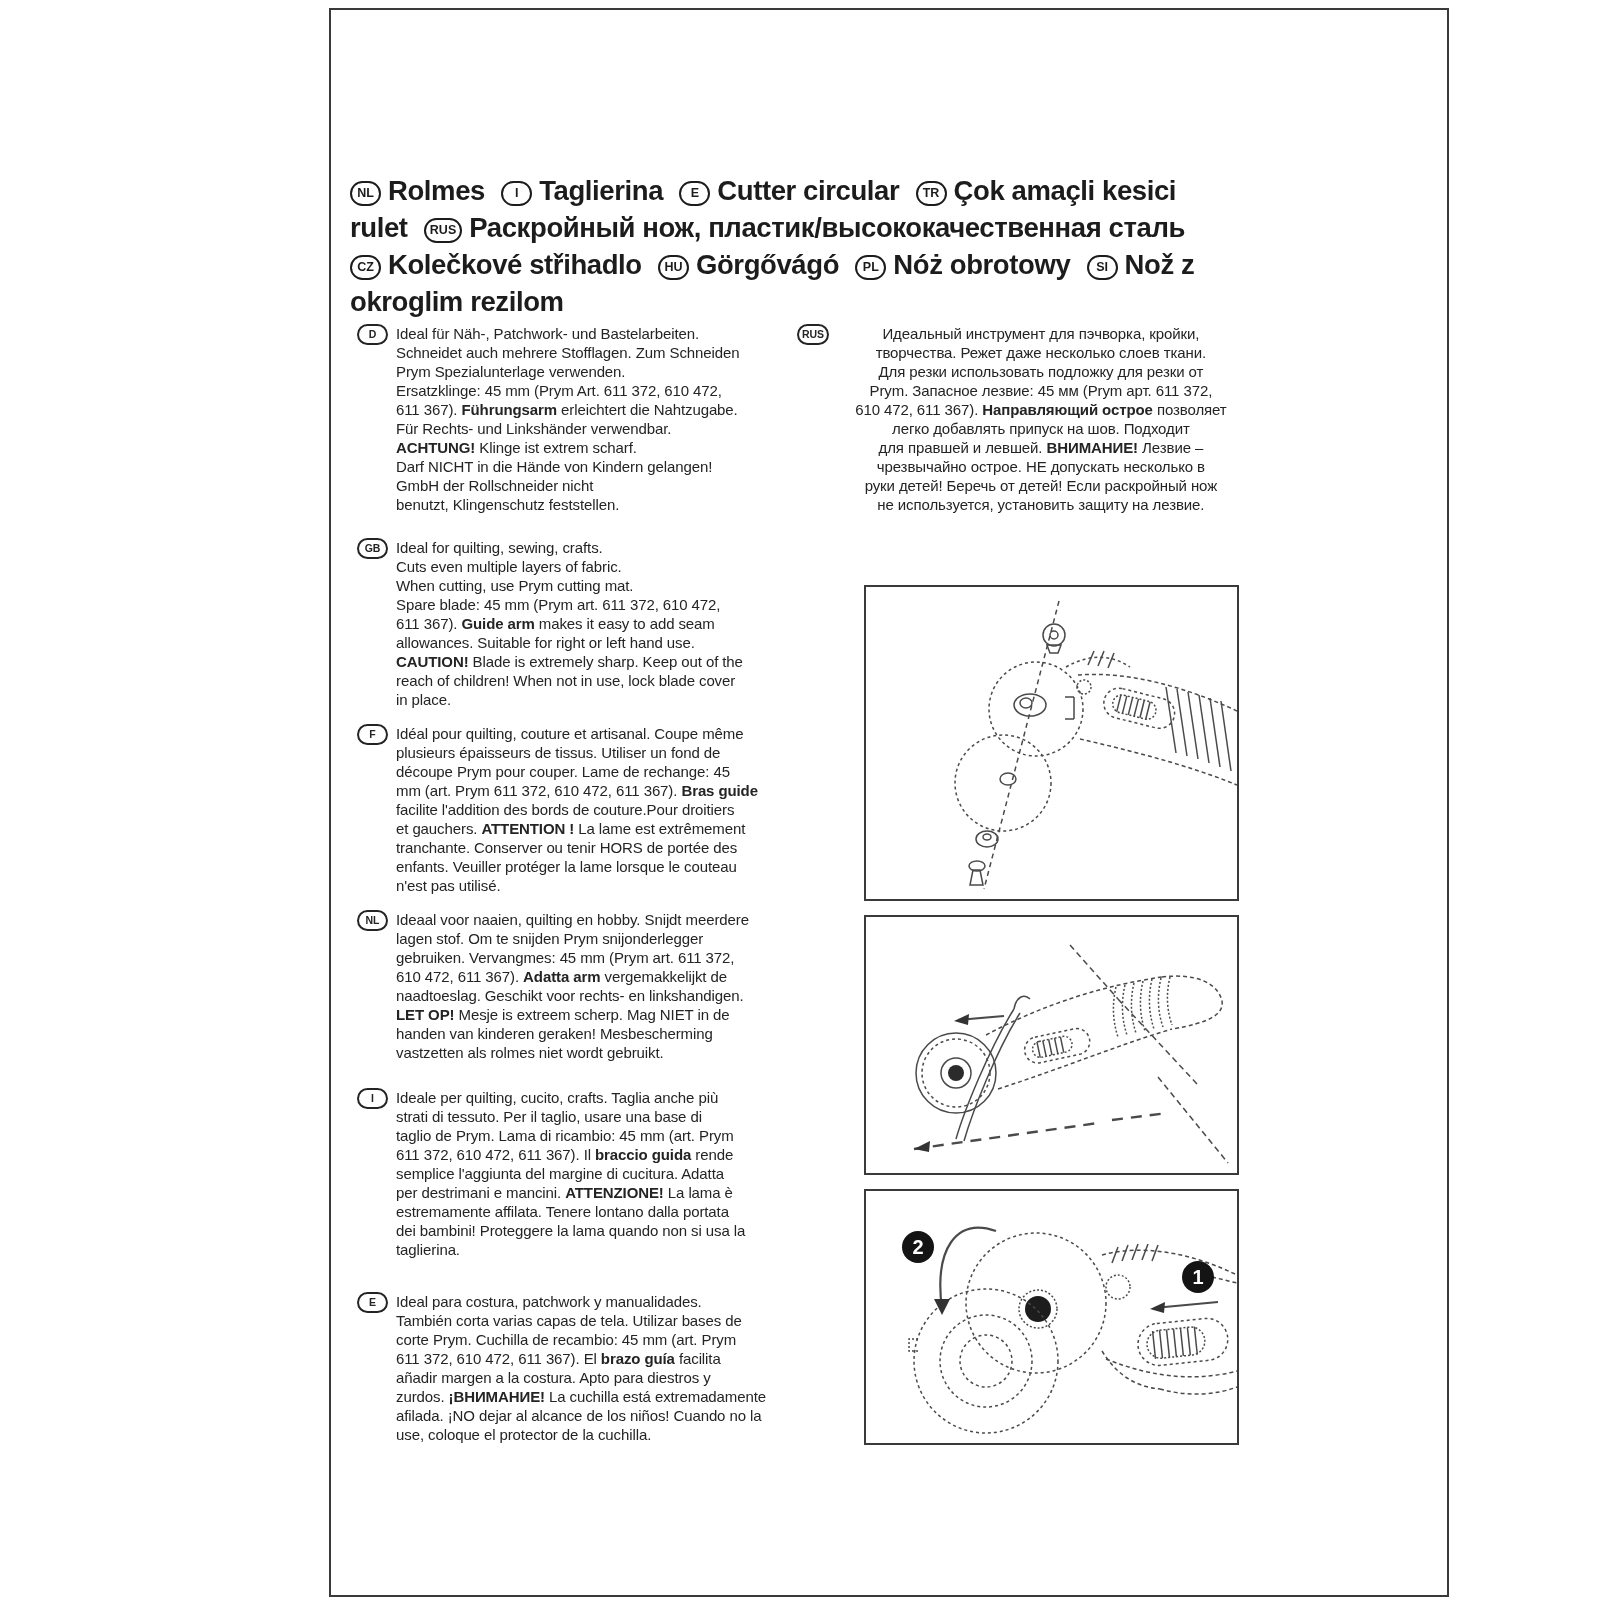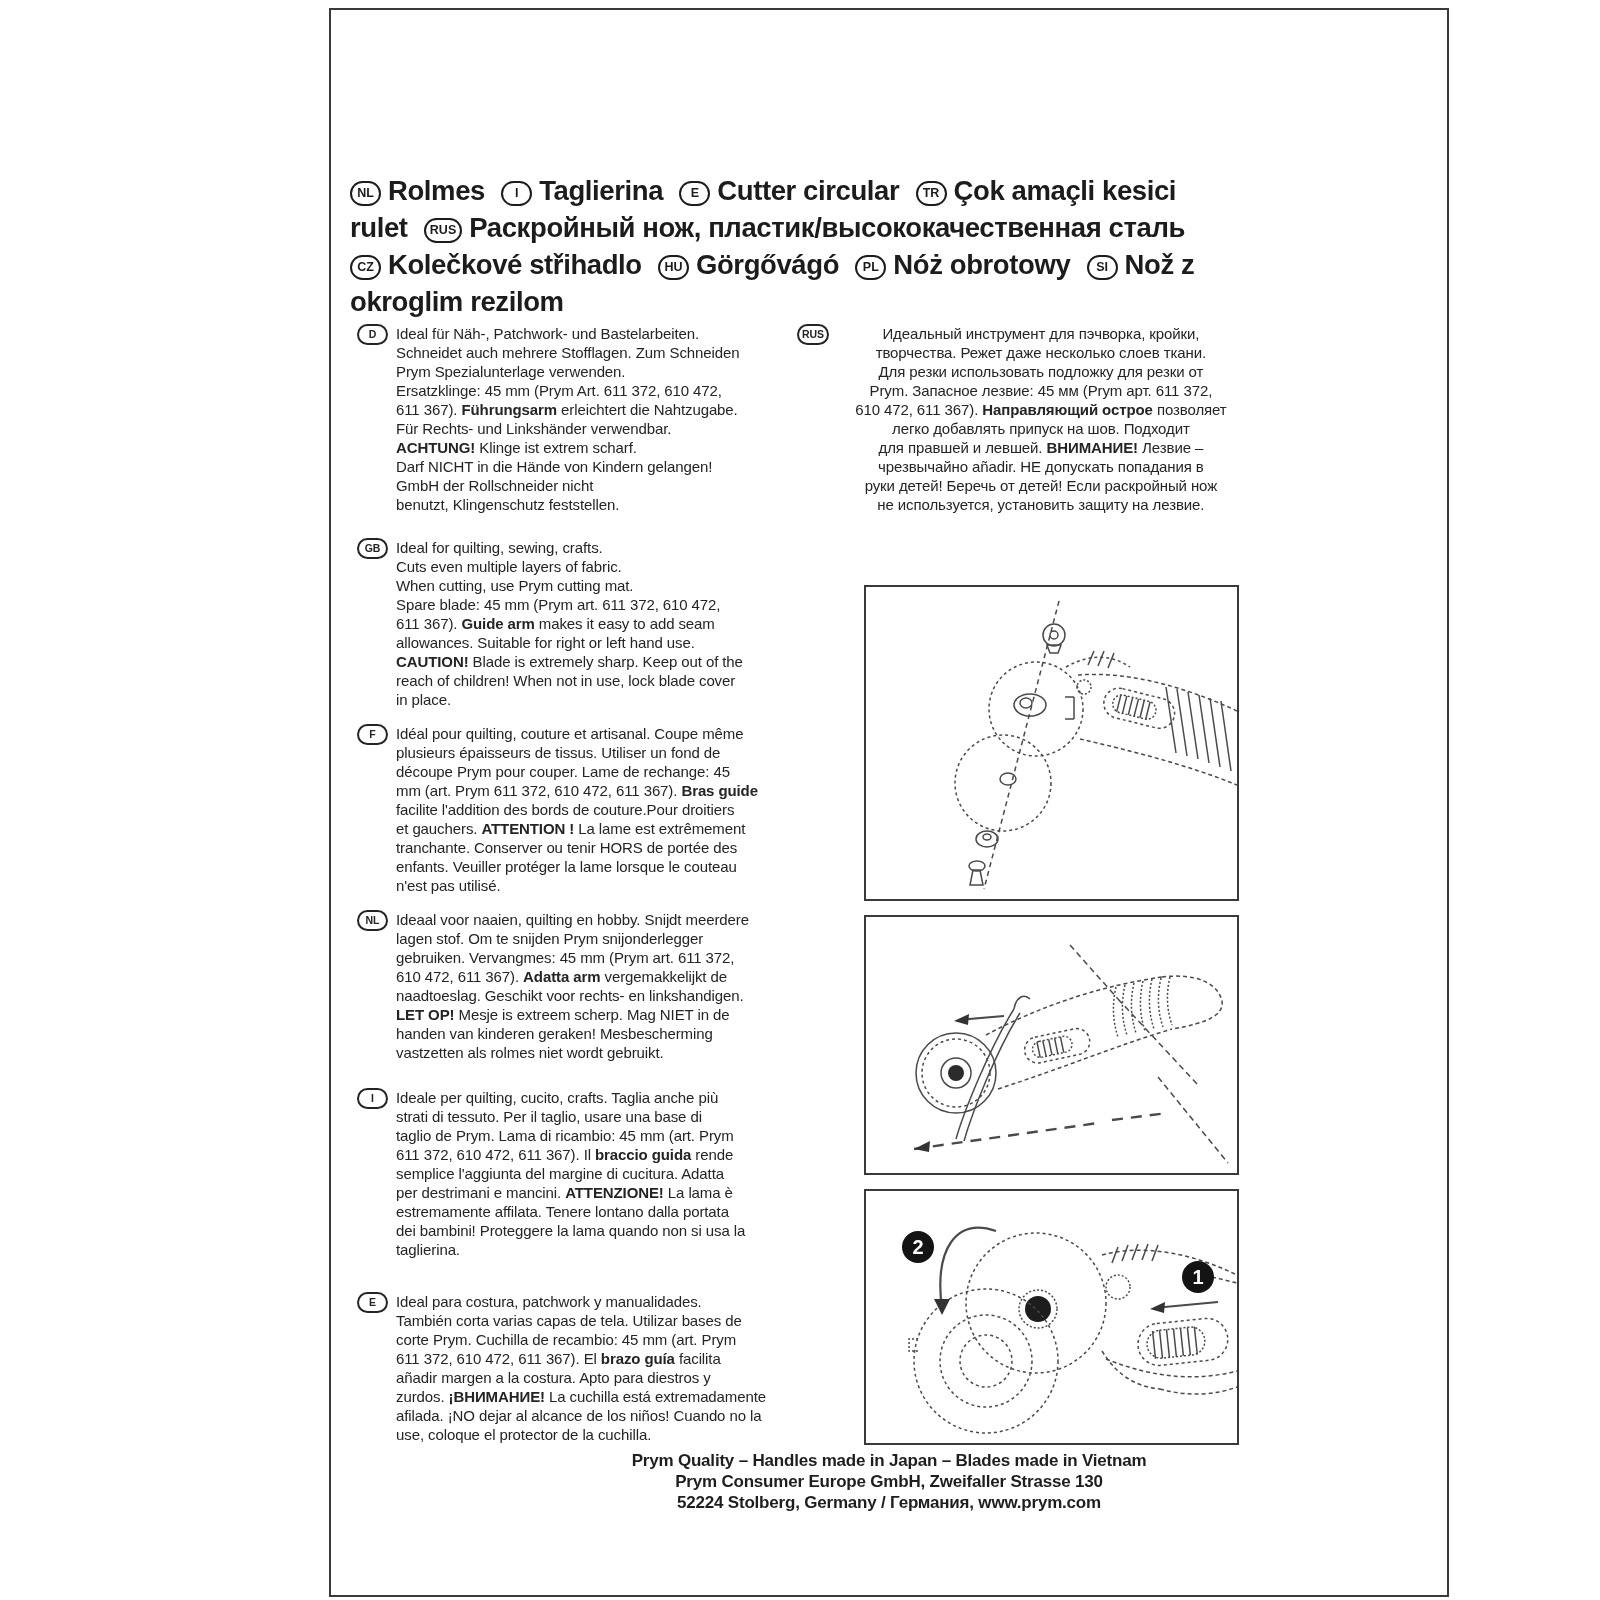--- a/index.html
+++ b/index.html
@@ -137,21 +137,21 @@
 
   <section class="para rus" style="top:314px">
     <span class="pbadge">RUS</span>
     <p class="pbody"><span>Идеальный инструмент для пэчворка, кройки,
 творчества. Режет даже несколько слоев ткани.
 Для резки использовать подложку для резки от
 Prym. Запасное лезвие: 45 мм (Prym арт. 611 372,
 610 472, 611 367). </span><span class="b">Направляющий острое</span><span> позволяет
 легко добавлять припуск на шов. Подходит
 для правшей и левшей. </span><span class="b">ВНИМАНИЕ!</span><span> Лезвие –
-чрезвычайно añadir. НЕ допускать попадания в
+чрезвычайно острое. НЕ допускать несколько в
 руки детей! Беречь от детей! Если раскройный нож
 не используется, установить защиту на лезвие.</span></p>
   </section>
 
   <div class="figure" style="top:575px;height:316px">
     <svg viewBox="0 0 371 312" width="371" height="312">
       <g stroke="#4a4a4a" fill="none" stroke-width="1.5">
         <line x1="193" y1="14" x2="118" y2="302" stroke-dasharray="5 4"></line>
 
         <circle cx="188" cy="48" r="11"></circle>
@@ -304,19 +304,14 @@
       </g>
       <g>
         <circle cx="332" cy="86" r="16" fill="#141414"></circle>
         <text x="332" y="93" fill="#ffffff" text-anchor="middle" font-size="20" font-weight="bold">1</text>
         <circle cx="52" cy="56" r="16" fill="#141414"></circle>
         <text x="52" y="63" fill="#ffffff" text-anchor="middle" font-size="20" font-weight="bold">2</text>
       </g>
     </svg>
   </div>
 
-  <footer class="footer">
-    <div>Prym Quality – Handles made in Japan – Blades made in Vietnam</div>
-    <div>Prym Consumer Europe GmbH, Zweifaller Strasse 130</div>
-    <div>52224 Stolberg, Germany / Германия, www.prym.com</div>
-  </footer>
 
 </div>
 
 </body></html>

